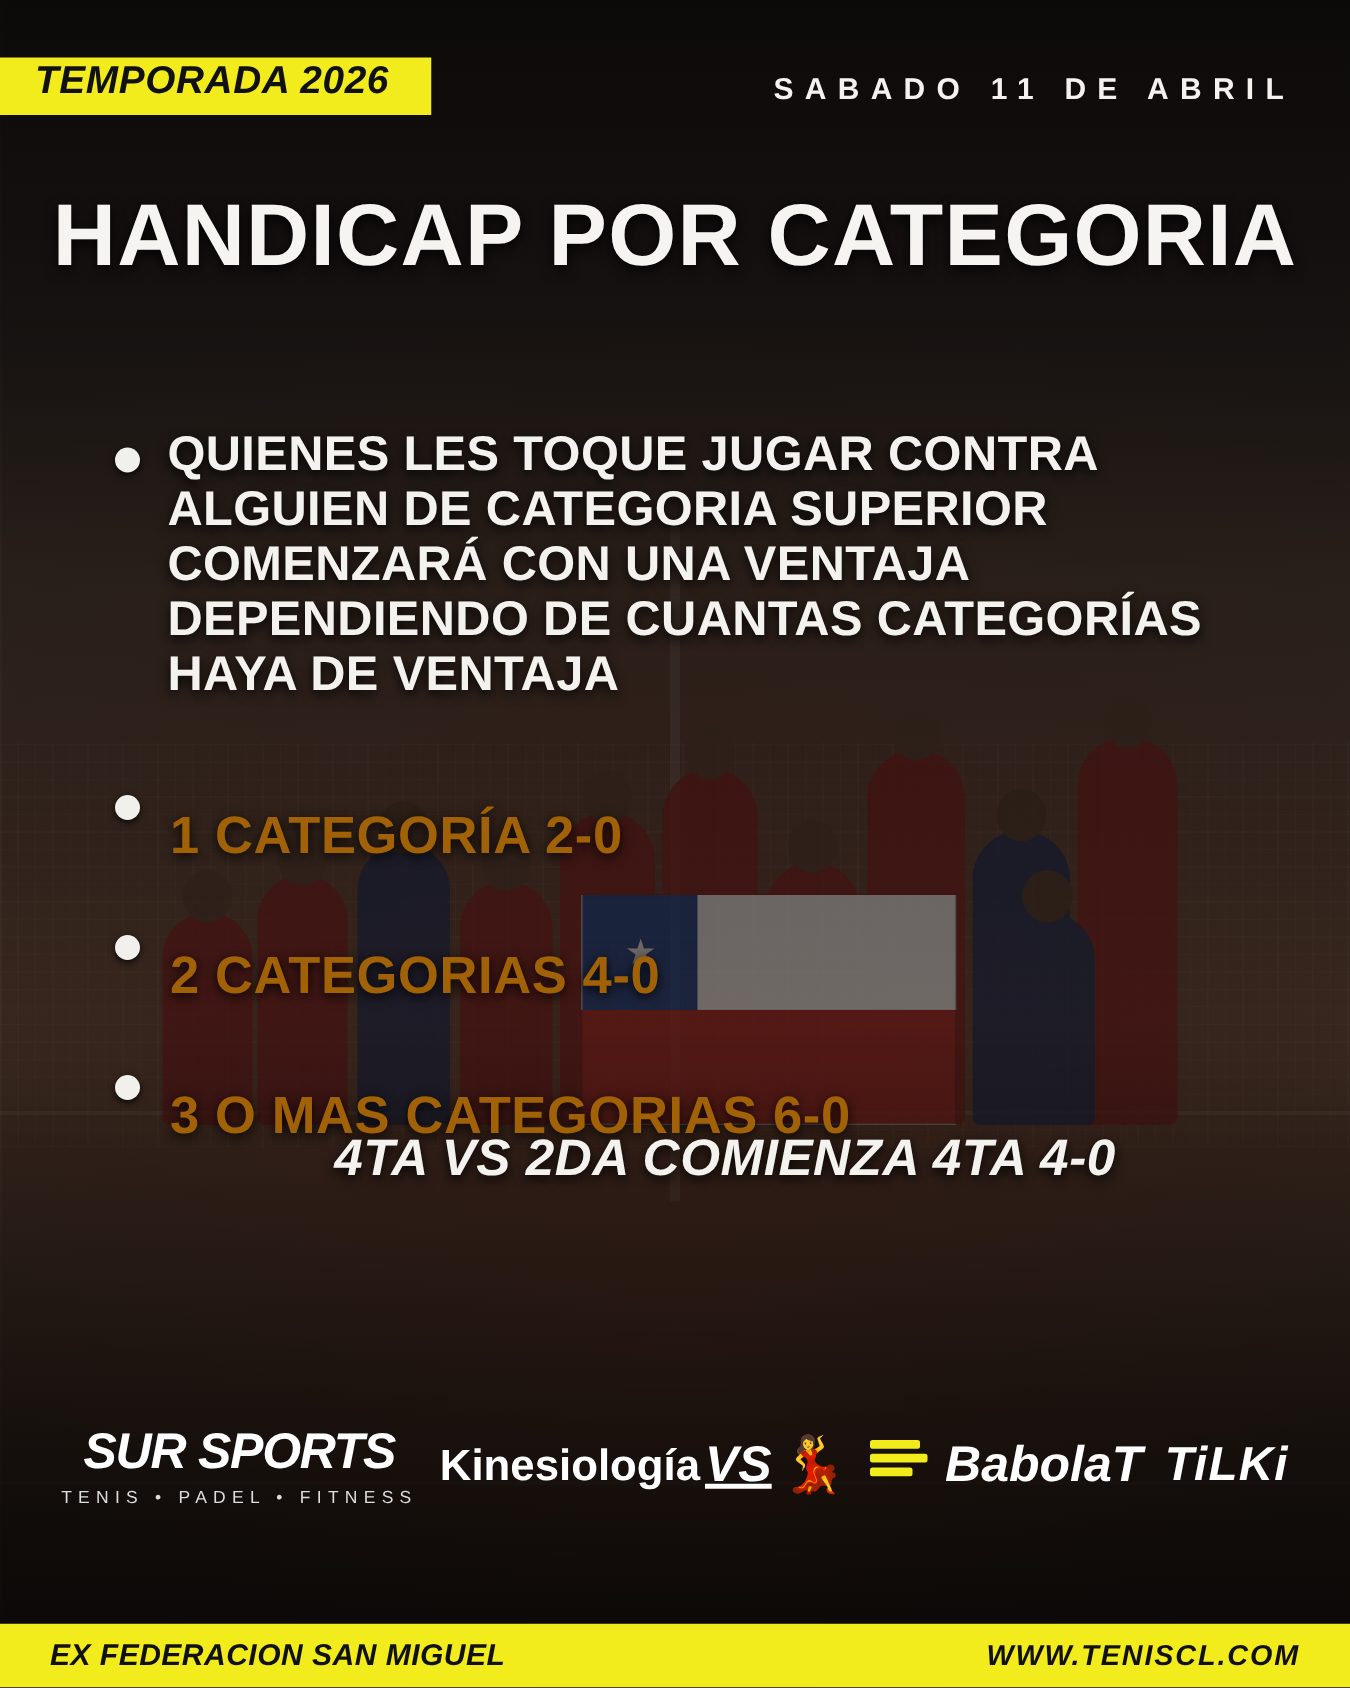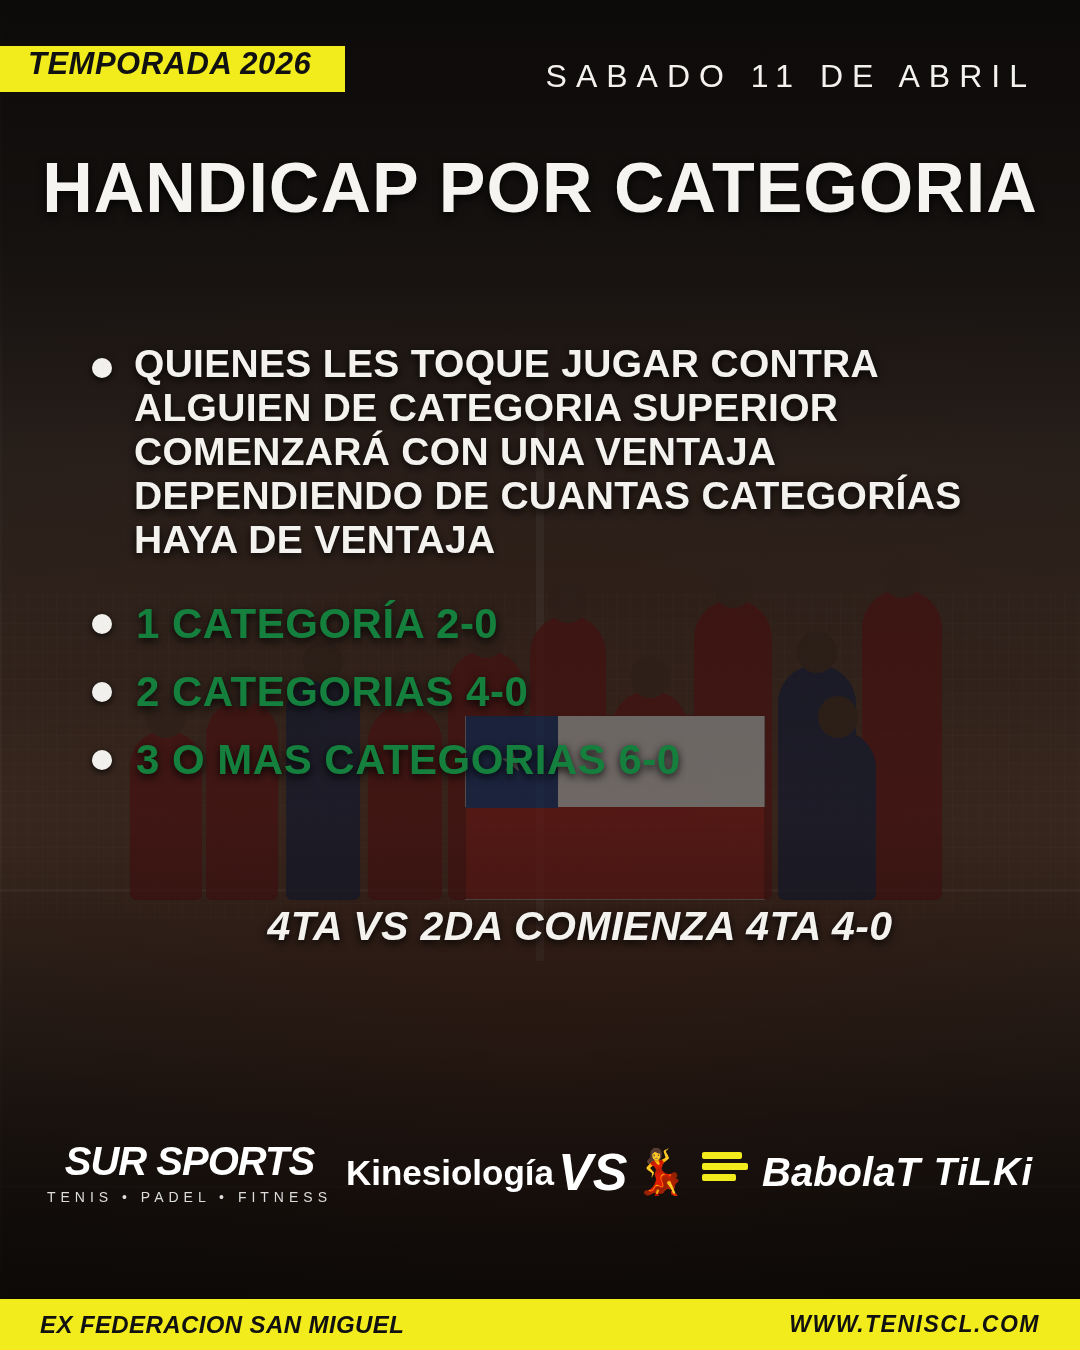--- a/index.html
+++ b/index.html
@@ -90,22 +90,22 @@
     color:#111;
     font-weight:bold;
     font-style:italic;
     font-size:31px;
     letter-spacing:.5px;
     padding:0 34px 10px 28px;
   }
   .date {
     position:absolute; right:44px; top:58px;
     color:#f4f2ee;
-    font-weight:normal;
-    font-size:32px;
+    font-weight:bold;
+    font-size:24px;
     letter-spacing:9px;
   }
 
   .title {
     position:absolute; left:0; right:0; top:148px;
     text-align:center;
     color:#f6f4f0;
     font-weight:bold;
     font-size:70px;
     letter-spacing:1px;
@@ -131,25 +131,26 @@
     text-shadow:0 3px 9px rgba(0,0,0,.9);
   }
 
   .rules {
     position:absolute; left:92px; top:600px;
     display:flex; flex-direction:column; gap:20px;
   }
   .rule { display:flex; align-items:center; gap:24px; }
   .rule .bullet { margin-top:0; }
   .rule-text {
-    color:#15803d;
+    color:#a16207;
     font-weight:bold;
     font-size:42px;
     letter-spacing:.5px;
     text-shadow:0 3px 9px rgba(0,0,0,.9);
+    margin-top:44px;
   }
 
   .example {
     position:absolute; left:40px; right:40px; top:900px;
     color:#f4f2ee;
     font-weight:bold;
     font-style:italic;
     font-size:41px;
     line-height:1.28;
     letter-spacing:.4px;
@@ -166,21 +167,21 @@
     padding:0 40px;
     color:#fff;
   }
   .sp { text-align:center; line-height:1; }
 
   .sur .main { font-size:40px; font-weight:bold; font-style:italic; letter-spacing:-1px; }
   .sur .sub { font-size:14px; letter-spacing:5px; margin-top:9px; color:#ddd; }
 
   .kine { display:flex; align-items:center; gap:4px; }
   .kine .w1 { font-size:35px; font-weight:bold; }
-  .kine .w2 { font-size:52px; font-weight:bold; font-style:italic; }
+  .kine .w2 { font-size:40px; font-weight:bold; font-style:italic;text-decoration:underline; }
   .kine .fig { font-size:44px; margin-left:2px; }
 
   .babolat { display:flex; gap:14px; }
   .babolat .bars { display:flex; flex-direction:column; gap:4px; }
   .babolat .bars i { display:block; width:40px; height:7px; background:#f2ec1d; border-radius:2px; }
   .babolat .bars i:nth-child(2){ width:46px; }
   .babolat .bars i:nth-child(3){ width:34px; }
   .babolat .name { font-size:40px; font-weight:bold; font-style:italic; }
 
   .tilki .name { font-size:38px; font-weight:bold; font-style:italic; letter-spacing:1px; }

